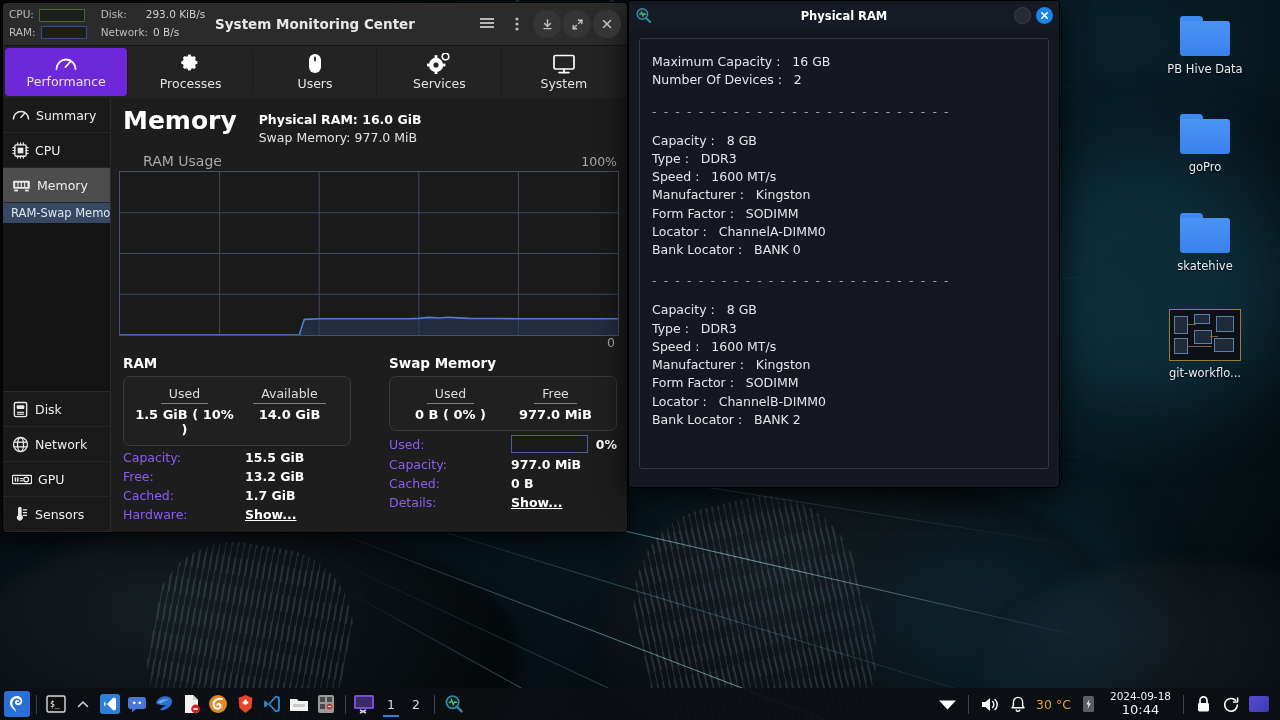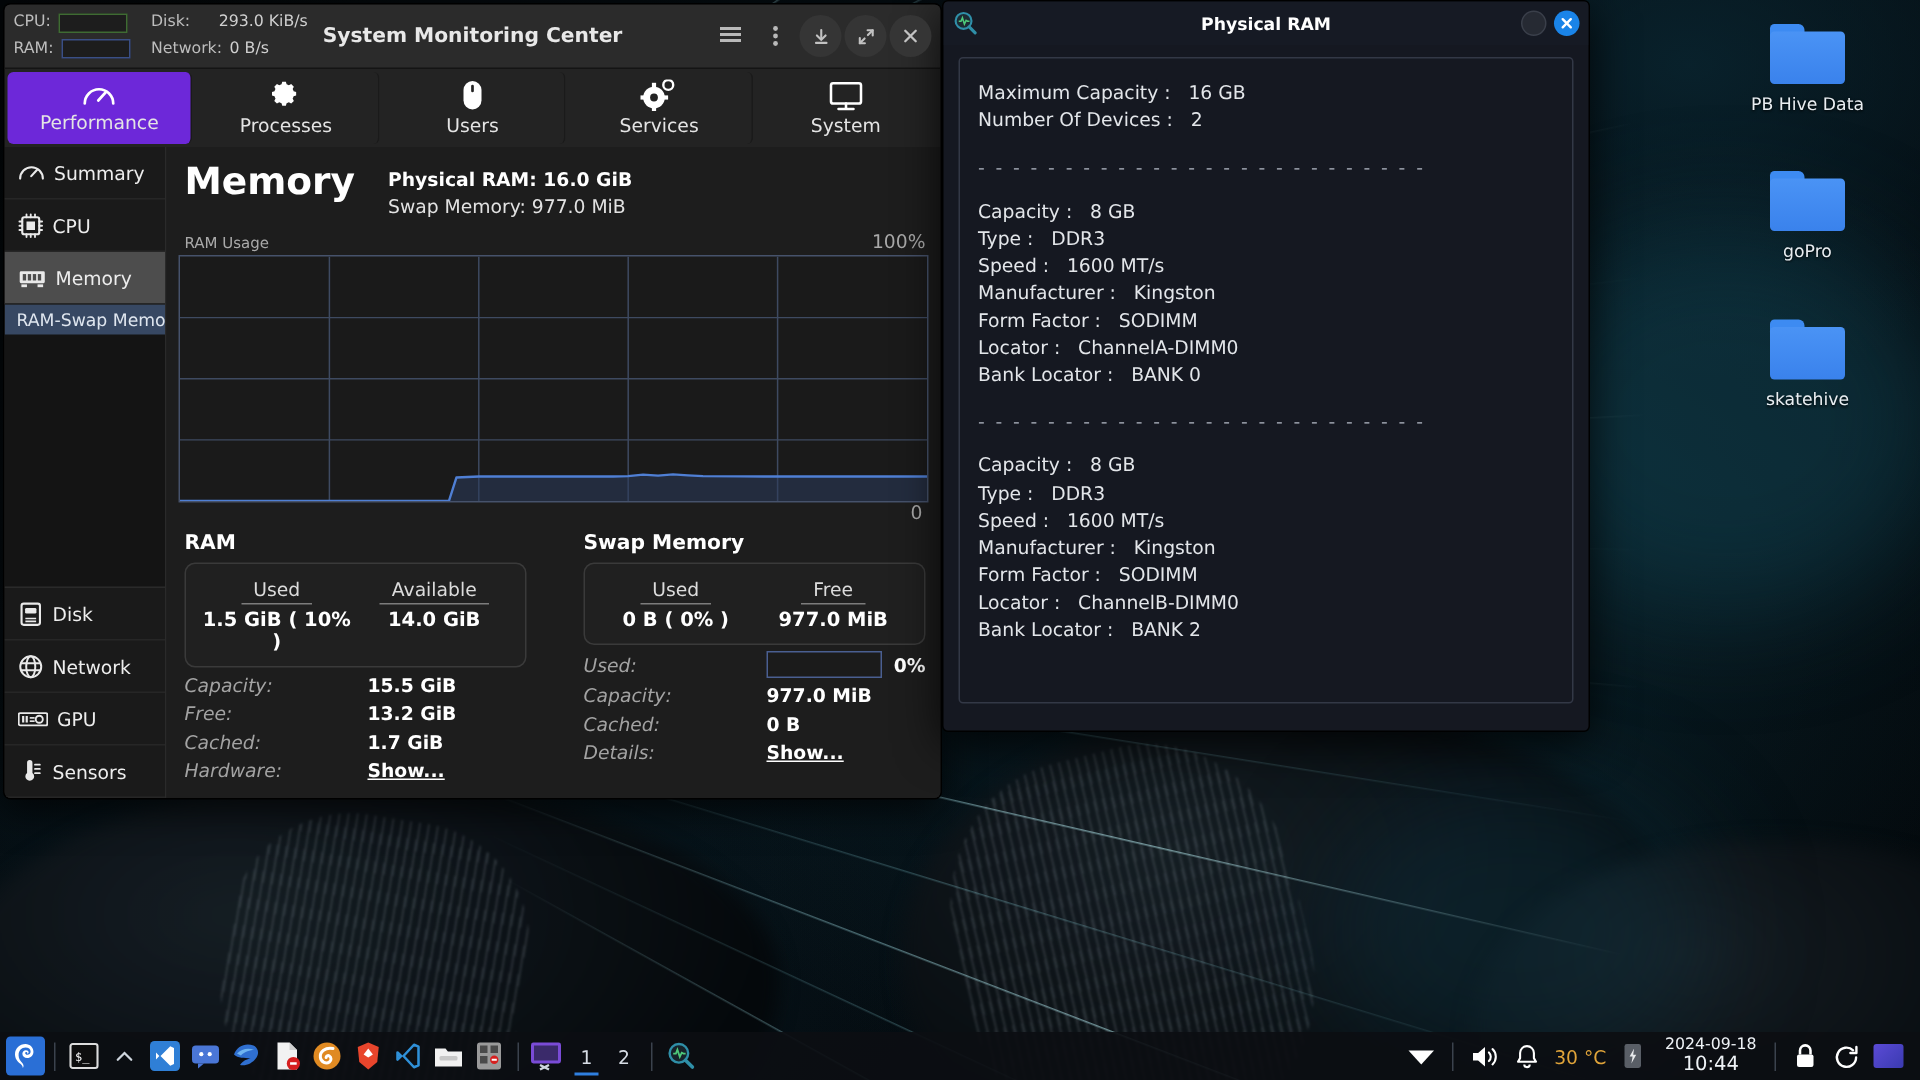--- a/index.html
+++ b/index.html
@@ -155,41 +155,41 @@
 
   
   .content { flex: 1; background: #1d1d1d; padding: 8px 8px 0 8px; display: flex; flex-direction: column; min-width: 0; }
   .mem-head { display: flex; align-items: flex-start; gap: 22px; padding: 2px 0 6px 4px; }
   .mem-title { color: #fff; font-size: 25px; font-weight: 700; line-height: 1.05; }
   .mem-sub { padding-top: 3px; line-height: 1.42; }
   .mem-sub .b { color: #fff; font-size: 12.5px; font-weight: 700; }
   .mem-sub .n { color: #e2e2e2; font-size: 12.5px; }
 
   .graph-head { display: flex; justify-content: space-between; align-items: baseline; padding: 0 2px 2px 4px; }
-  .graph-lbl { color: #a9a9a9; font-size: 10px; }
+  .graph-lbl { color: #a9a9a9; font-size: 14px; margin-left: 20px; }
   .graph-max { color: #a9a9a9; font-size: 12.5px; }
   .graph-box { position: relative; height: 165px; border: 1px solid #46526b; background: #1a1a1a; }
   .graph-box svg { display: block; width: 100%; height: 100%; }
   .graph-zero { text-align: right; color: #a9a9a9; font-size: 12.5px; padding-right: 4px; line-height: 1.1; }
 
   .panes { display: flex; gap: 38px; padding: 6px 2px 0 4px; }
   .pane { flex: 1; min-width: 0; }
   .pane-title { color: #fff; font-size: 13.5px; font-weight: 600; padding-bottom: 5px; }
   .card {
     border: 1px solid #3a3a3a; border-radius: 7px; padding: 6px 8px 8px;
     display: flex; background: #202020;
   }
   .card-col { flex: 1; text-align: center; }
   .card-col .hd {
     color: #dcdcdc; font-size: 12.5px; display: inline-block;
     border-bottom: 1px solid #7c7c7c; padding: 0 8px 2px; margin-bottom: 3px;
   }
   .card-col .vl { color: #fff; font-size: 13px; font-weight: 700; }
   .kv { display: flex; align-items: center; font-size: 12.5px; padding-top: 4px; }
-  .kv .k { color: #a3a3a3; width: 122px; flex: none; font-style: italic; }
+  .kv .k { color: #8b5cf6; width: 122px; flex: none; }
   .kv .v { color: #fff; font-weight: 700; }
   .kv .v.link { color: #fff; text-decoration: underline; cursor: pointer; }
   .bar { width: 98px; height: 18px; border: 1px solid #4a5f91; background: #1b1b1b; }
   .bar-pct { color: #fff; font-weight: 700; margin-left: 8px; font-size: 12.5px; }
 
   
   #dialog {
     position: absolute; left: 628px; top: 0; width: 432px; height: 488px;
     background: #151821; border: 1px solid #000; border-radius: 4px;
     box-shadow: 0 8px 30px rgba(0,0,0,.8);
@@ -267,20 +267,34 @@
     <div class="desk-label">PB Hive Data</div>
   </div>
   <div class="desk-icon" style="margin-top:26px;">
     <div class="folder"></div>
     <div class="desk-label">goPro</div>
   </div>
   <div class="desk-icon" style="margin-top:26px;">
     <div class="folder"></div>
     <div class="desk-label">skatehive</div>
   </div>
+  <div class="desk-icon" style="margin-top:24px;">
+    <div class="img-thumb">
+      <i style="left:4px;top:6px;width:14px;height:18px;"></i>
+      <i style="left:4px;top:28px;width:14px;height:16px;"></i>
+      <i style="left:24px;top:4px;width:16px;height:10px;"></i>
+      <i style="left:24px;top:20px;width:18px;height:14px;"></i>
+      <i style="left:46px;top:6px;width:18px;height:16px;"></i>
+      <i style="left:44px;top:28px;width:20px;height:14px;"></i>
+      <u style="left:18px;top:14px;width:8px;"></u>
+      <u style="left:40px;top:26px;width:8px;"></u>
+      <u style="left:18px;top:36px;width:24px;"></u>
+    </div>
+    <div class="desk-label">git-workflo...</div>
+  </div>
 </div>
 
 <div id="app">
 
   <div class="titlebar">
     <div class="mini-stats">
       <div class="mini-col">
         <div class="mini-row">
           <span class="mini-lbl">CPU:</span>
           <span class="mini-box cpu"></span>

